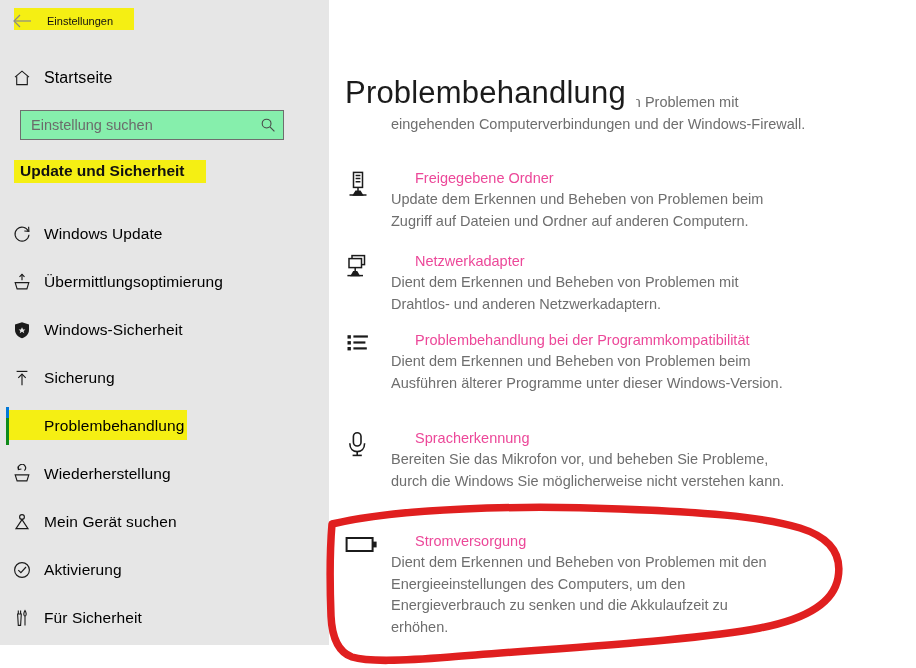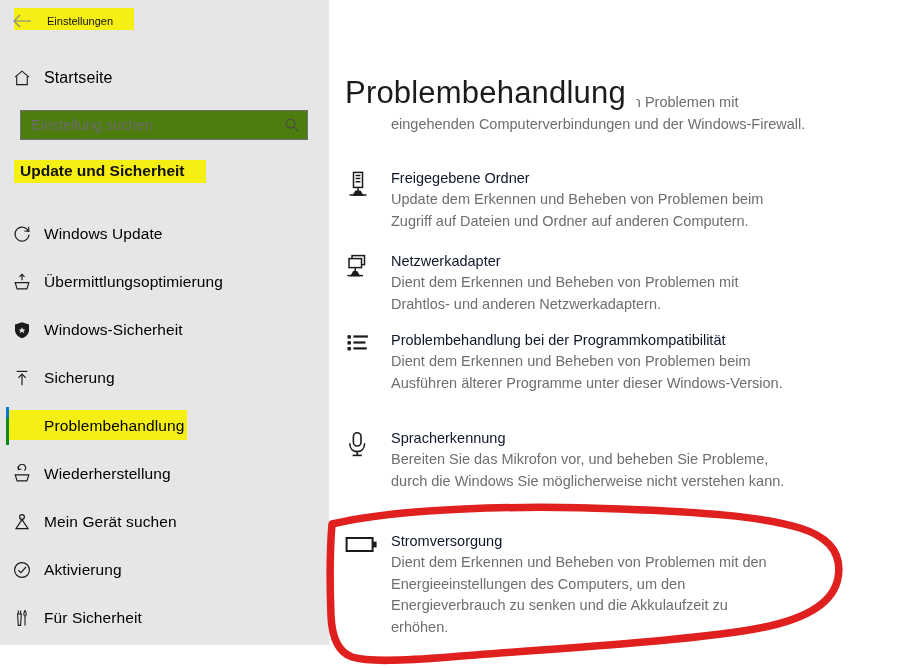--- a/index.html
+++ b/index.html
@@ -82,24 +82,24 @@
     font-size: 16px;
     color: #000;
     letter-spacing: .1px;
   }
 
   
   #search-box {
     position: absolute;
     left: 20px;
     top: 110px;
-    width: 288px;
+    width: 264px;
     height: 30px;
     border: 1px solid #6e6e6e;
-    background: #4d7c0f;
+    background: #86efac;
     display: flex;
     align-items: center;
     box-sizing: border-box;
   }
   #search-input {
     border: none;
     outline: none;
     background: transparent;
     flex: 1;
     font-family: "Liberation Sans", sans-serif;
@@ -210,23 +210,24 @@
     min-width: 46px;
     padding-top: 2px;
     display: flex;
     justify-content: flex-start;
     align-items: flex-start;
     color: #1b1b1b;
   }
   .ts-text { flex: 1; }
   .ts-name {
     font-size: 14.5px;
-    color: #0f172a;
+    color: #ec4899;
     line-height: 19px;
     margin-bottom: 1px;
+    margin-left: 24px;
   }
   .ts-desc {
     font-size: 14.5px;
     color: #6e6e6e;
     line-height: 21.5px;
   }
 
   
   #ts-clipped {
     position: absolute;

